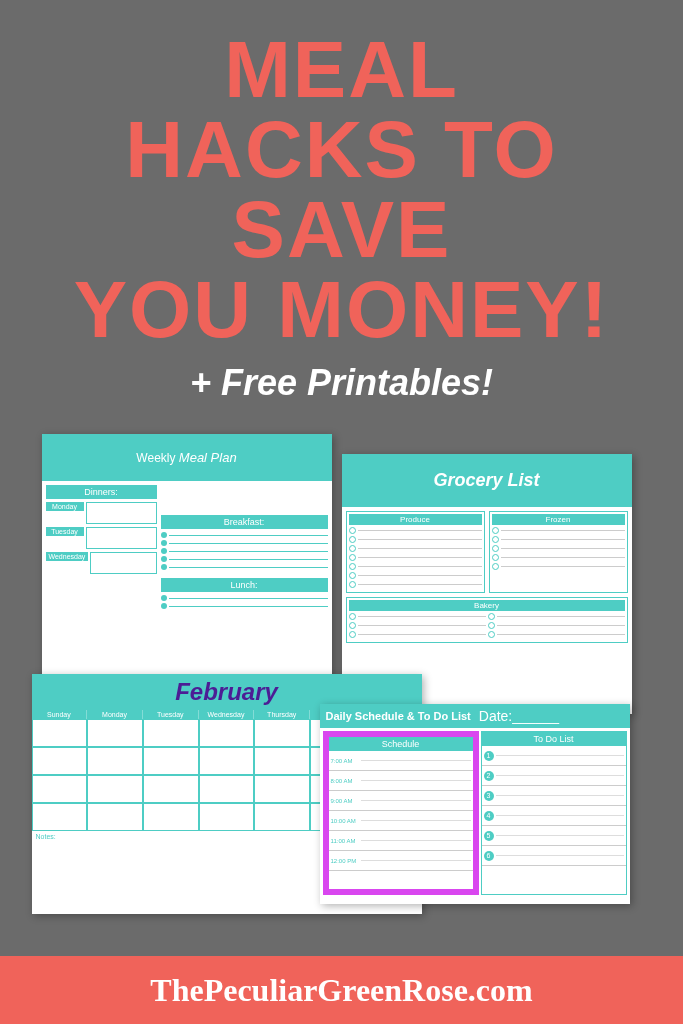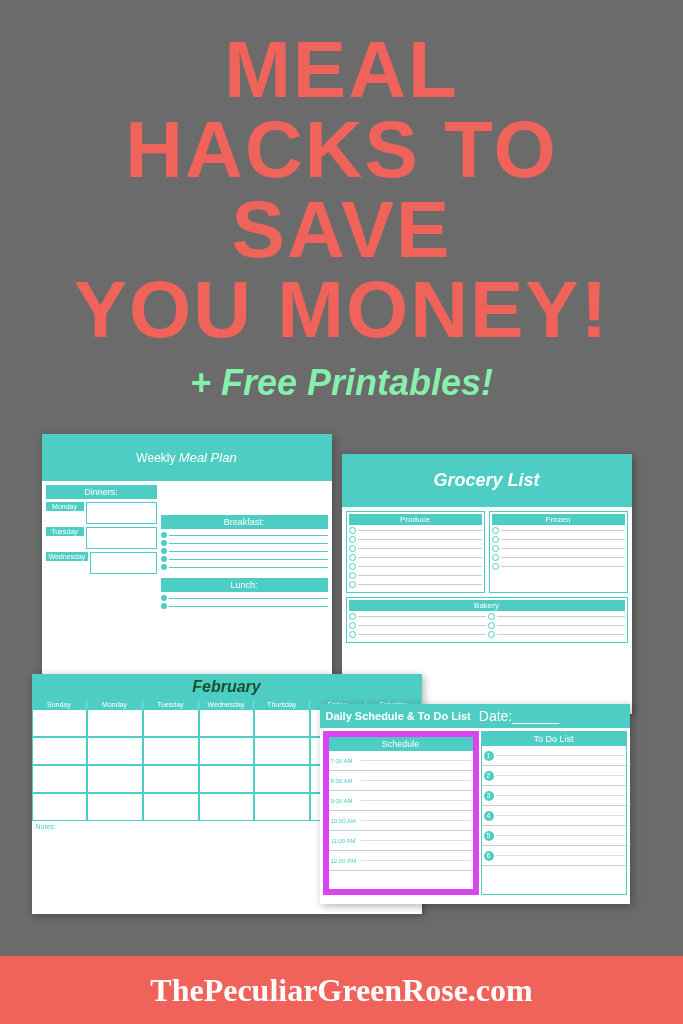--- a/index.html
+++ b/index.html
@@ -27,21 +27,21 @@
       letter-spacing: 2px;
     }
     .subtitle {
       font-size: 36px;
       font-weight: 700;
       color: #f0f0f0;
       margin-top: 12px;
       font-style: italic;
     }
     .subtitle span {
-      color: #86efac;
+      color: #ffffff;
     }
 
     
     .printables-area {
       position: relative;
       margin: 0 auto;
       width: 640px;
       height: 490px;
       margin-top: 10px;
     }
@@ -216,22 +216,22 @@
       background: #ccc;
     }
 
     
     .cal-header {
       background-color: #4ecdc4;
       text-align: center;
       padding: 4px;
     }
     .cal-month {
-      color: #14532d;
-      font-size: 16px;
+      color: #4c1d95;
+      font-size: 24px;
       font-weight: bold;
       font-style: italic;
     }
     .cal-days-header {
       display: grid;
       grid-template-columns: repeat(7, 1fr);
       background-color: #4ecdc4;
     }
     .cal-day-name {
       font-size: 7px;

